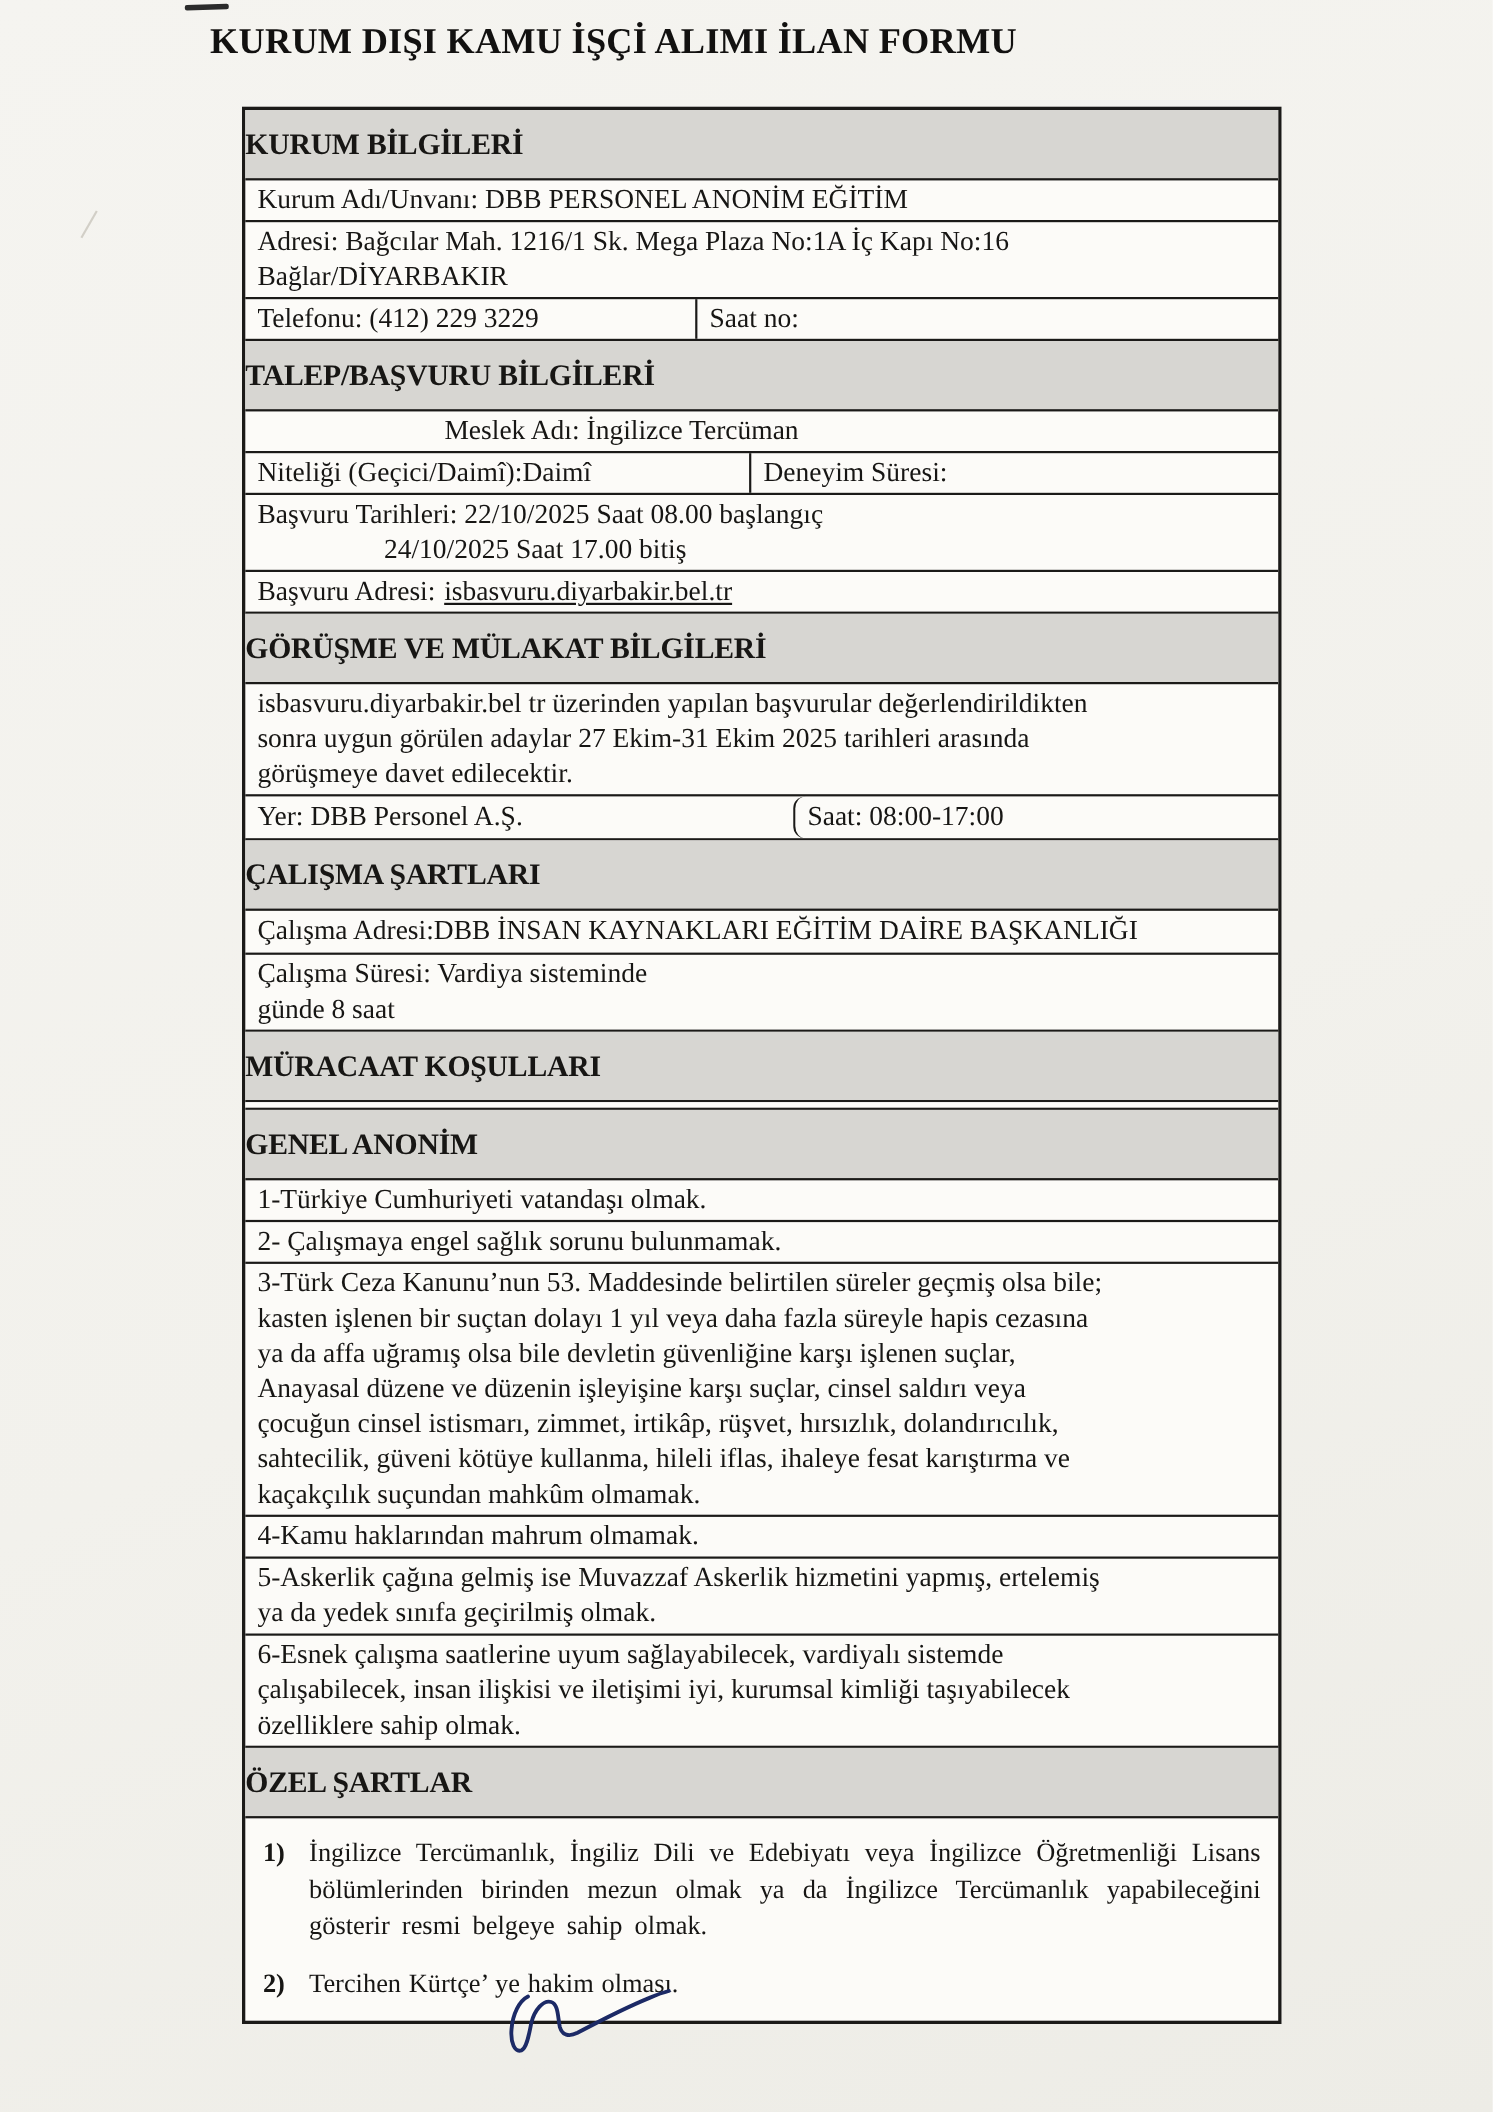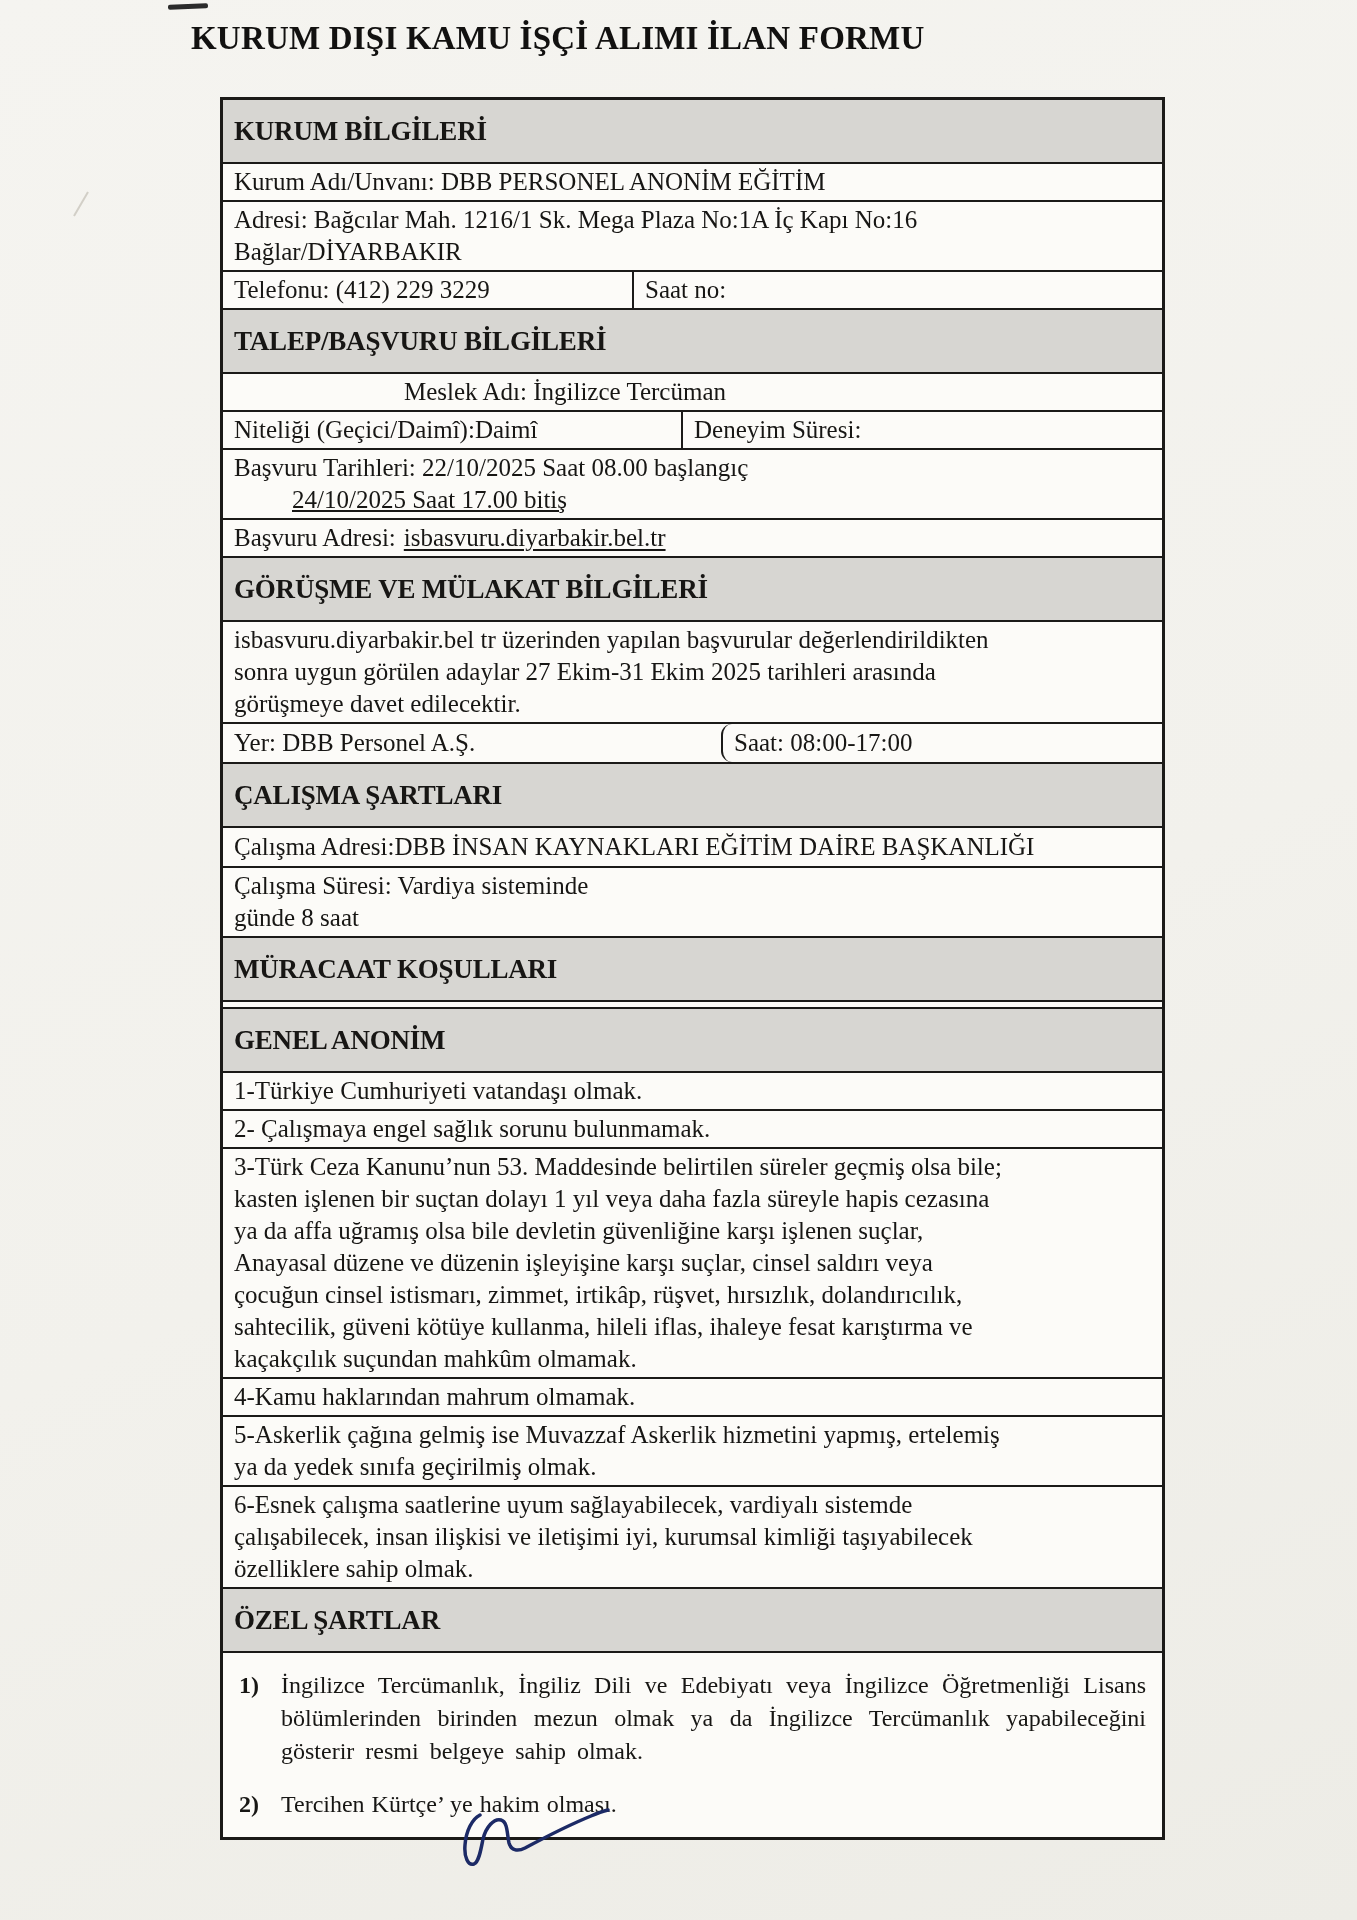--- a/index.html
+++ b/index.html
@@ -31,31 +31,30 @@
     background:#fcfbf8;border:3px solid #1b1a18;box-sizing:border-box;
   }
   .row{
     box-sizing:border-box;border-bottom:2px solid #1b1a18;
     font-size:25px;line-height:32px;
   }
   .row:last-child{border-bottom:none;}
   .sec-header{
     height:64px;display:flex;align-items:center;
     background:#d7d6d2;font-weight:bold;font-size:27px;letter-spacing:-.2px;
-    padding-left:11px;
   }
   .gap-row{height:7px;background:#fcfbf8;}
   .cellpad{padding:2px 11px;}
   .single{min-height:36px;display:flex;align-items:center;}
   .cols{display:flex;align-items:stretch;}
   .cols .c1{box-sizing:border-box;display:flex;align-items:center;padding:2px 11px;}
   .cols .c2{box-sizing:border-box;flex:1;display:flex;align-items:center;
     border-left:2px solid #1b1a18;padding:2px 11px;}
   .ml{white-space:pre-line;}
-  .date-line2{margin-left:58px;text-decoration:underline;}
+  .date-line2{margin-left:115px;}
   .link{text-decoration:underline;text-decoration-thickness:2px;text-underline-offset:3px;}
   .label-gap{margin-right:8px;}
   .ozel-block{padding:16px 10px 10px 10px;}
   .ozel-item{display:flex;margin-bottom:20px;font-size:24px;line-height:33px;}
   .ozel-item .num{width:30px;flex:0 0 30px;font-weight:bold;margin-left:6px;}
   .ozel-item .txt{flex:1;text-align:justify;word-spacing:5px;padding-right:6px;margin-left:12px;}
   .signature-wrap{position:absolute;left:455px;top:1803px;width:160px;height:72px;}
 </style>
 </head>
 <body>

